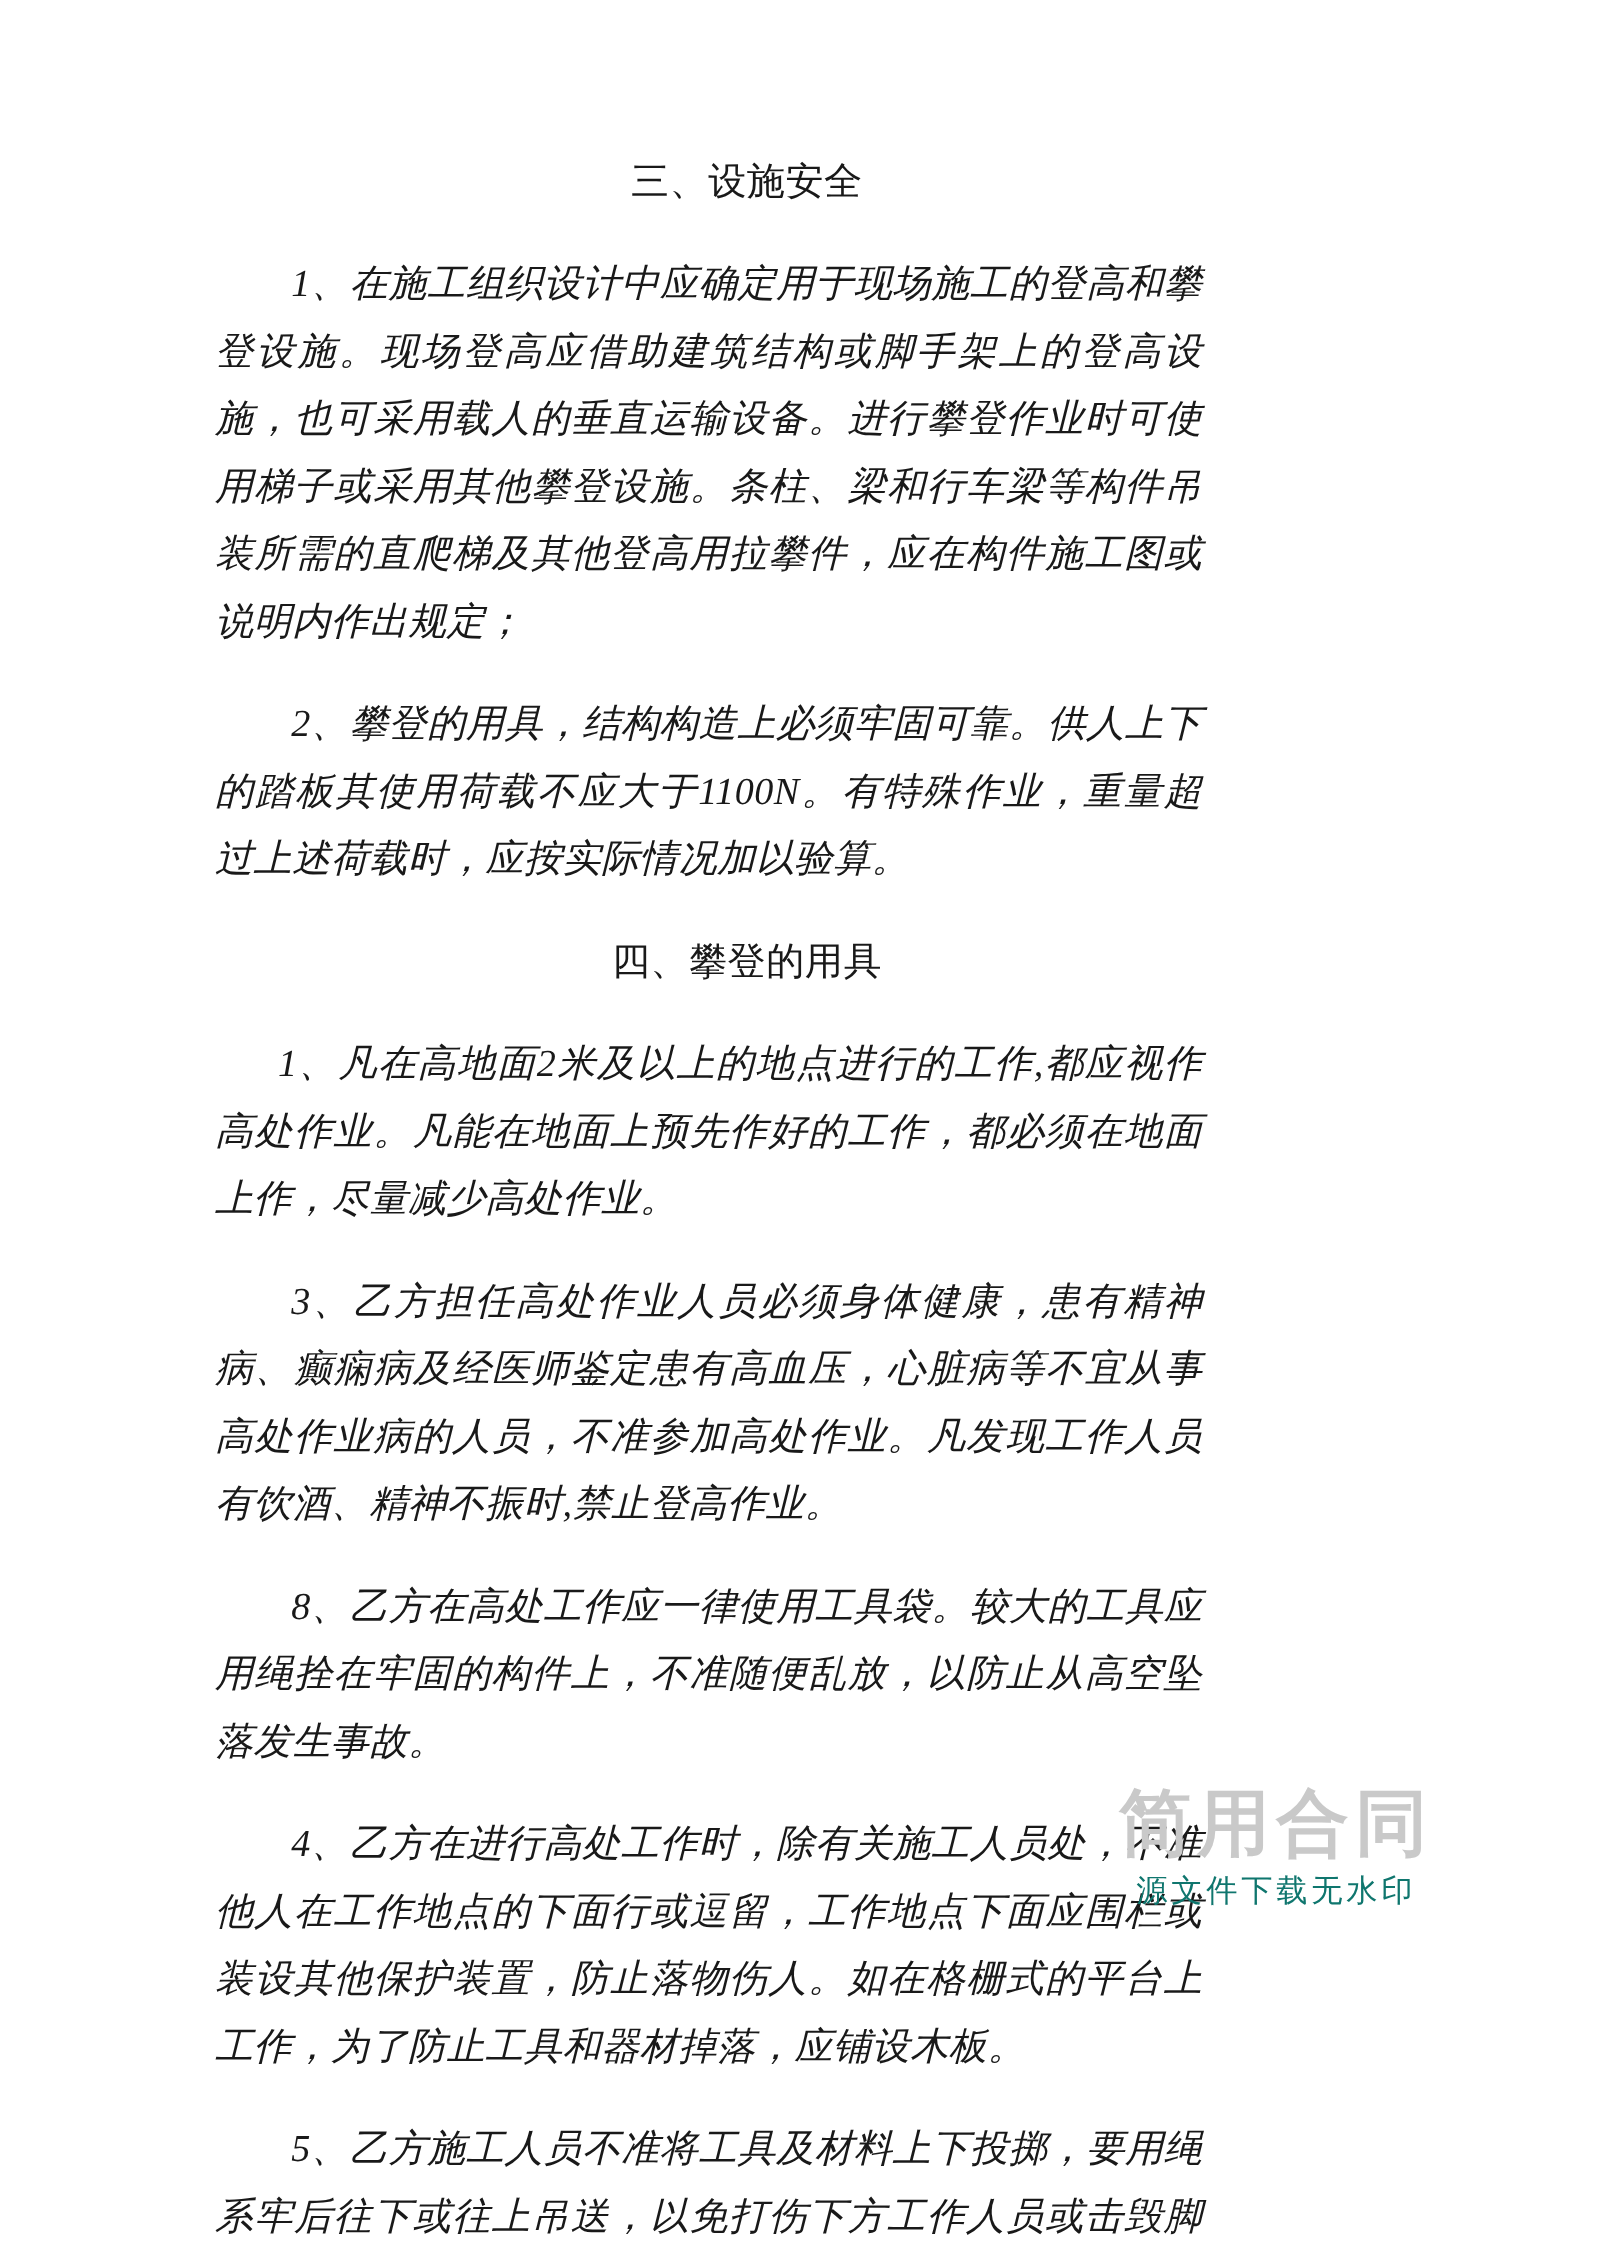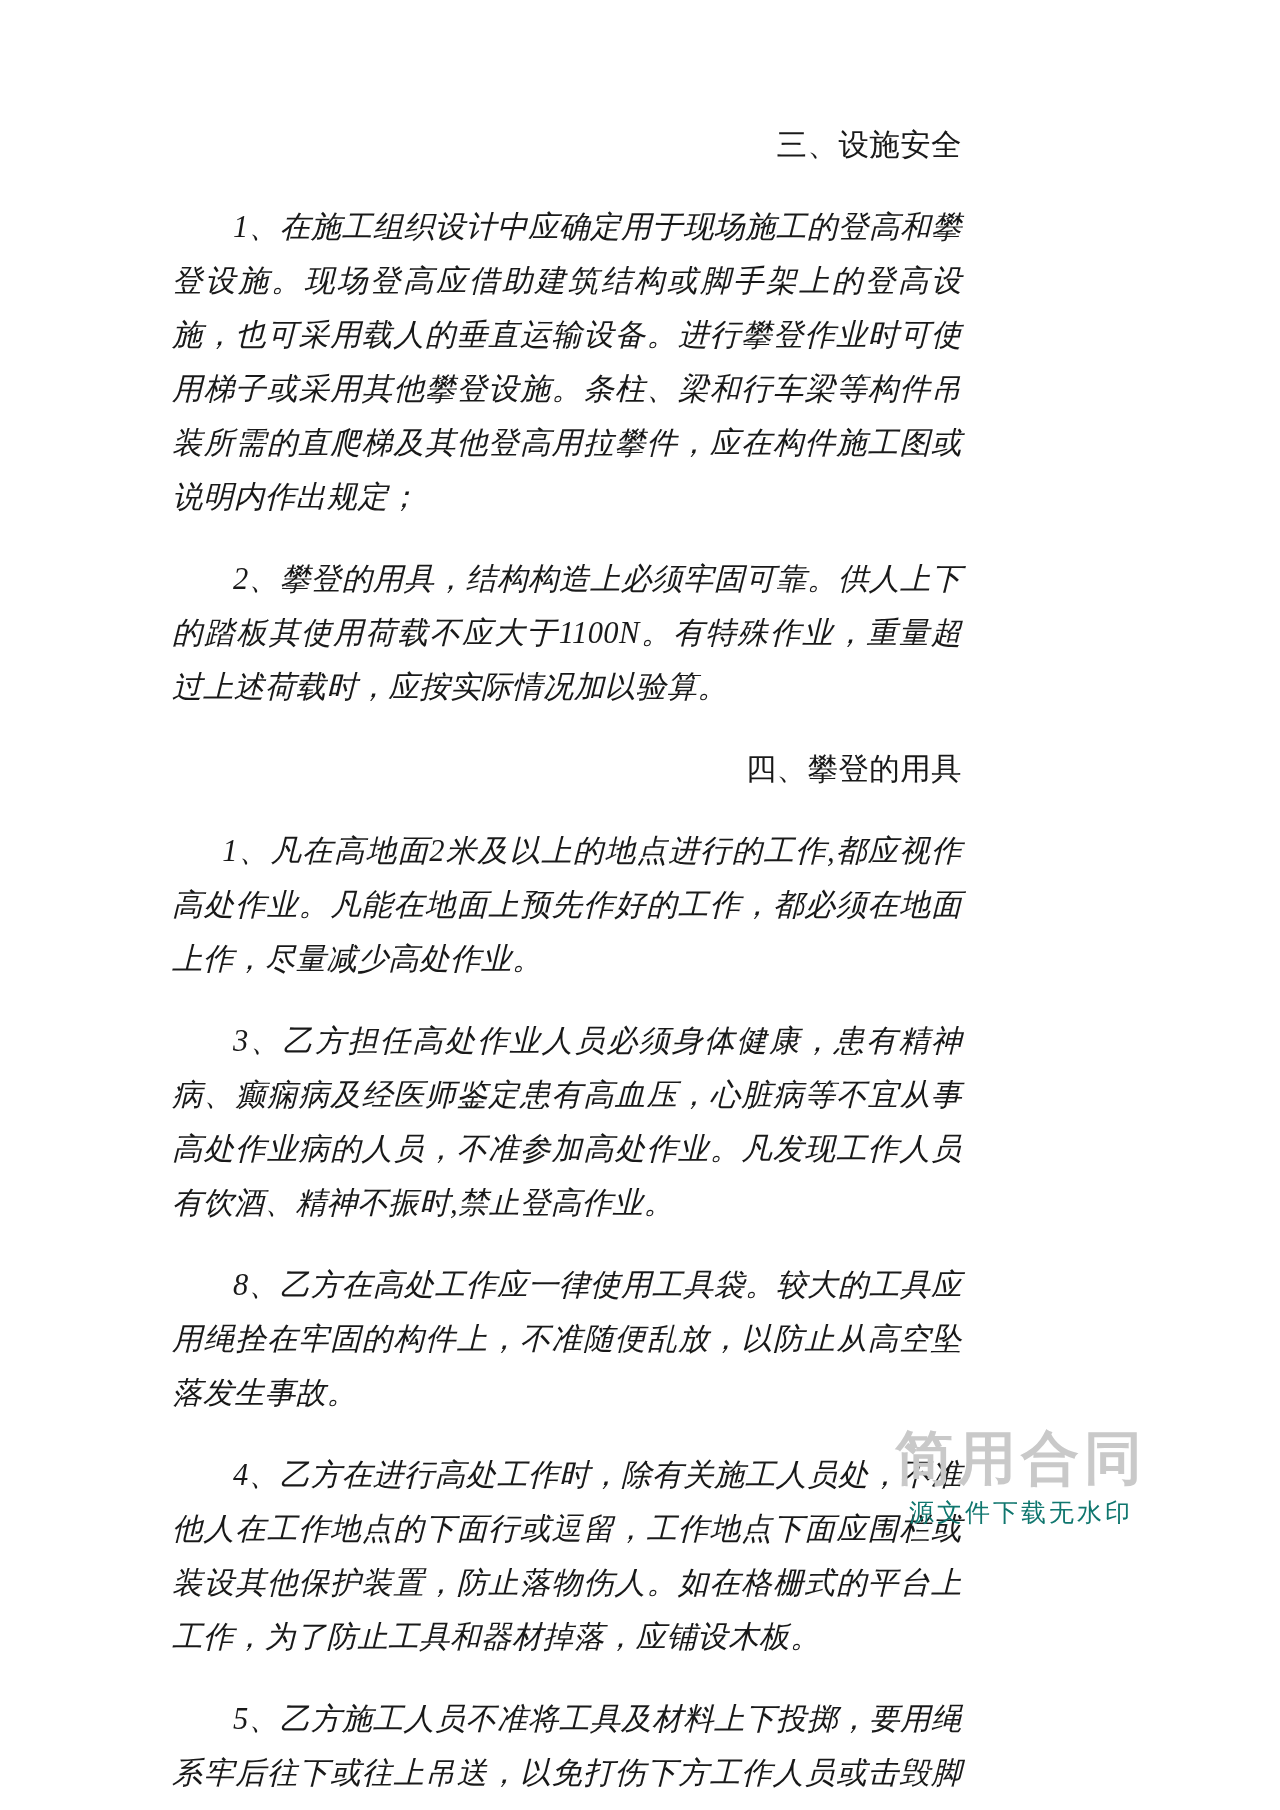--- a/index.html
+++ b/index.html
@@ -42,21 +42,21 @@
     color: #191919;
     text-align: justify;
     text-justify: inter-character;
     word-break: break-all;
     font-weight: 400;
   }
 
   .heading {
     text-indent: 2em;
     margin-bottom: 28px;
-    text-align: right;
+    text-align: center;
   }
 
   .para {
     text-indent: 2em;
     margin-bottom: 28px;
     font-style: italic;
   }
 
   
   .para.tight {

